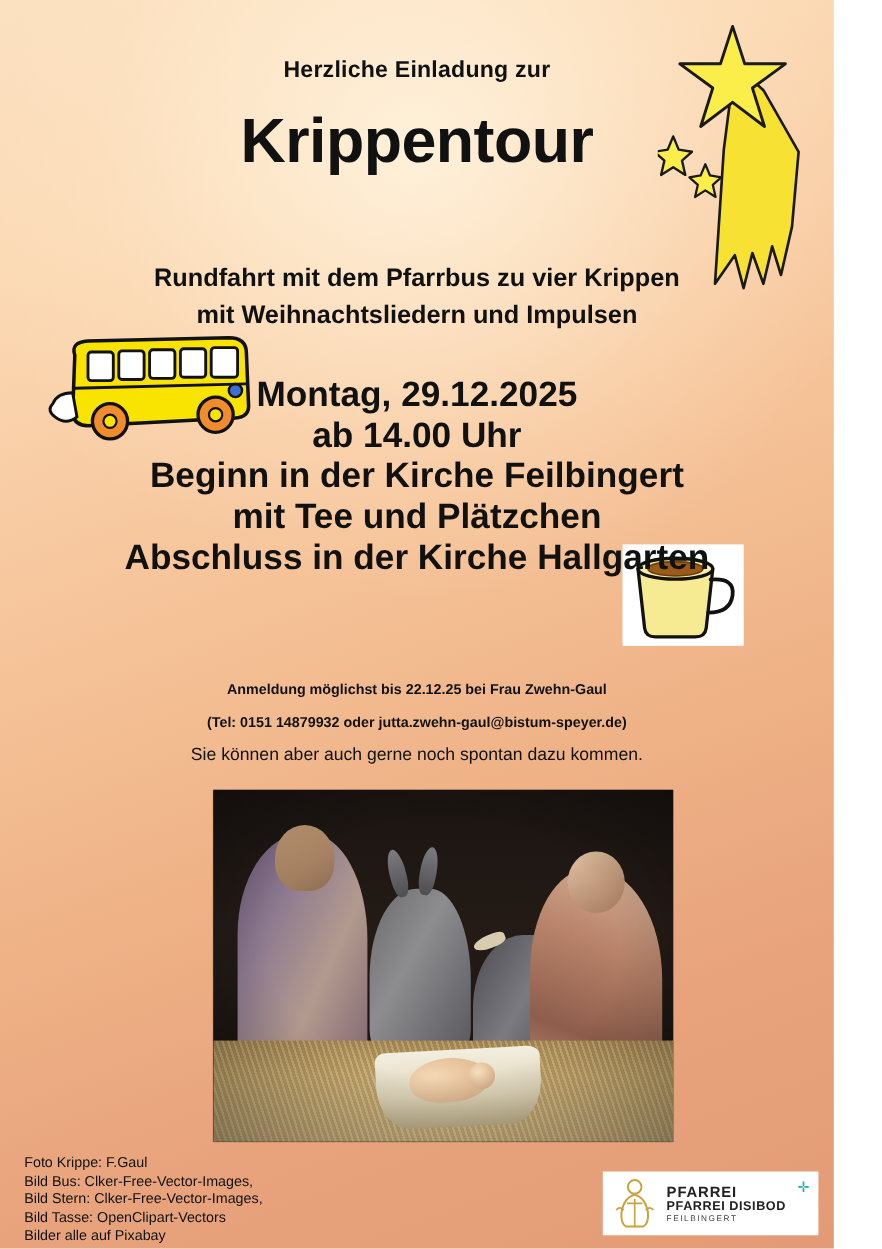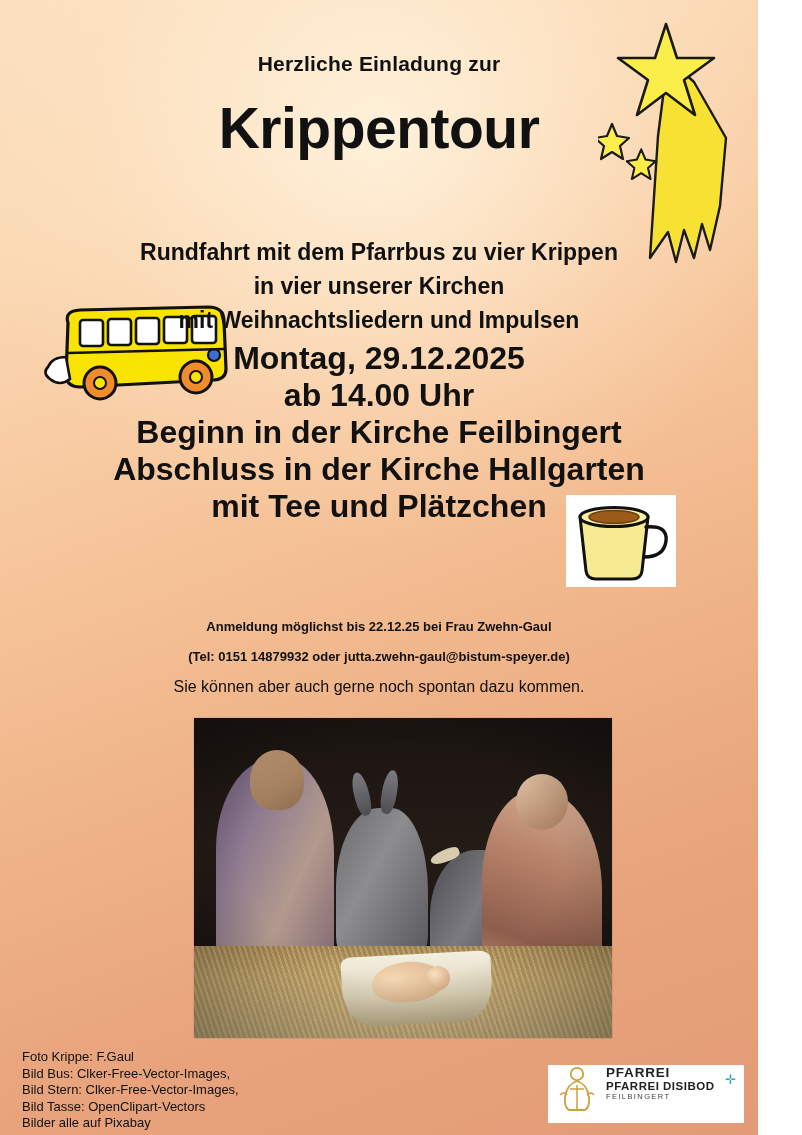--- a/index.html
+++ b/index.html
@@ -227,21 +227,21 @@
 
   
   .logo {
     position: absolute;
     right: 14px;
     bottom: 12px;
     width: 196px;
     height: 58px;
     background: #ffffff;
     display: flex;
-    align-items: flex-start;
+    align-items: center;
     z-index: 6;
   }
   .logo-mark {
     width: 46px;
     height: 48px;
     margin-left: 6px;
     flex: 0 0 auto;
   }
   .logo-text {
     margin-left: 6px;
@@ -299,30 +299,29 @@
       <ellipse cx="48" cy="22" rx="25" ry="6.5" fill="#9a5a18" stroke="#6d3f10" stroke-width="1.6"></ellipse>
       <path d="M80 32 Q102 30 100 46 Q98 62 78 62" fill="none" stroke="#111" stroke-width="3.4" stroke-linecap="round"></path>
     </svg>
   </div>
 
   <div class="txt t-invite">Herzliche Einladung zur</div>
   <div class="txt t-title">Krippentour</div>
 
   <div class="txt t-sub">
     <div>Rundfahrt mit dem Pfarrbus zu vier Krippen</div>
-    <div>in vier unserer Kirchen</div>
     <div>mit Weihnachtsliedern und Impulsen</div>
   </div>
 
   <div class="txt t-details">
     <div>Montag, 29.12.2025</div>
     <div>ab 14.00 Uhr</div>
     <div>Beginn in der Kirche Feilbingert</div>
+    <div>mit Tee und Plätzchen</div>
     <div>Abschluss in der Kirche Hallgarten</div>
-    <div>mit Tee und Plätzchen</div>
   </div>
 
   <div class="txt t-reg">
     <div>Anmeldung möglichst bis 22.12.25 bei Frau Zwehn-Gaul</div>
     <div>(Tel: 0151 14879932 oder jutta.zwehn-gaul@bistum-speyer.de)</div>
   </div>
 
   <div class="txt t-spontan">Sie können aber auch gerne noch spontan dazu kommen.</div>
 
   <div class="photo">

